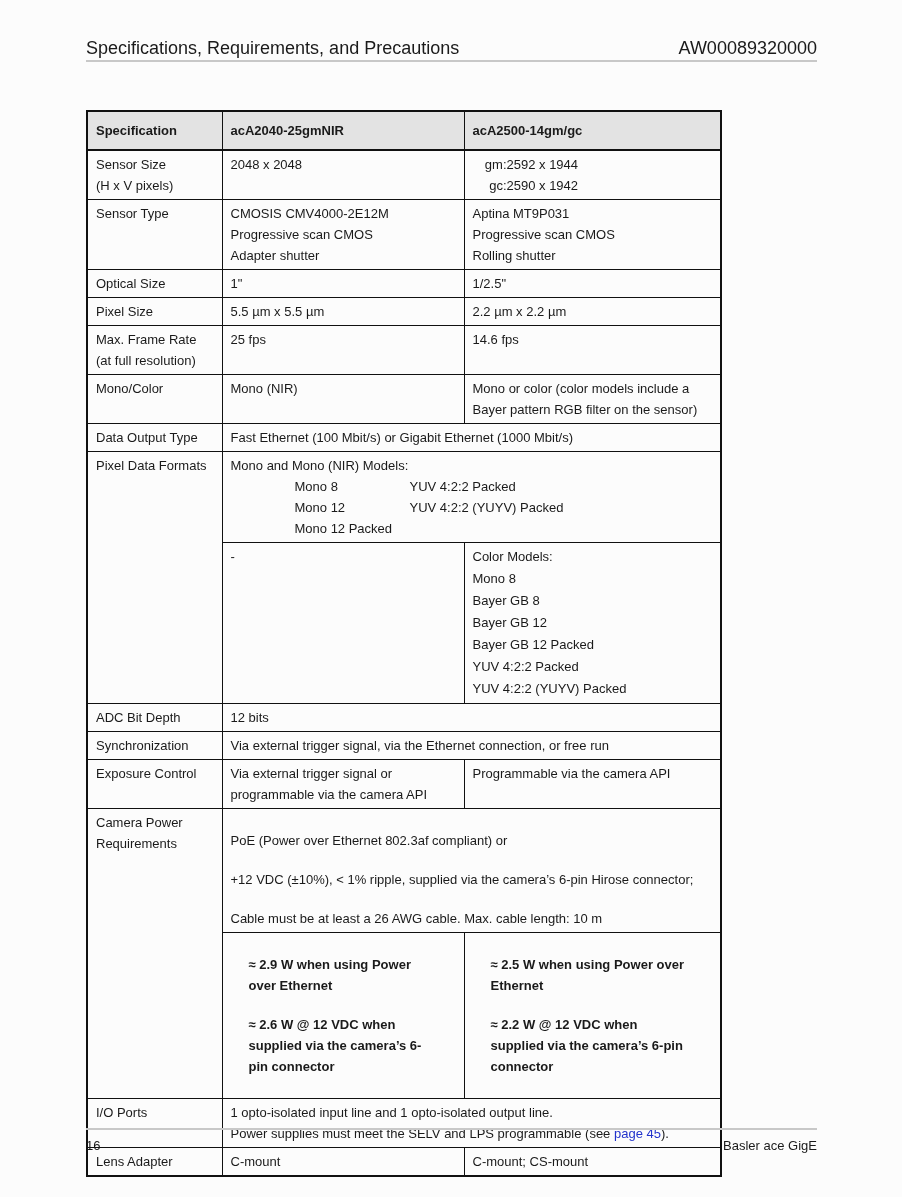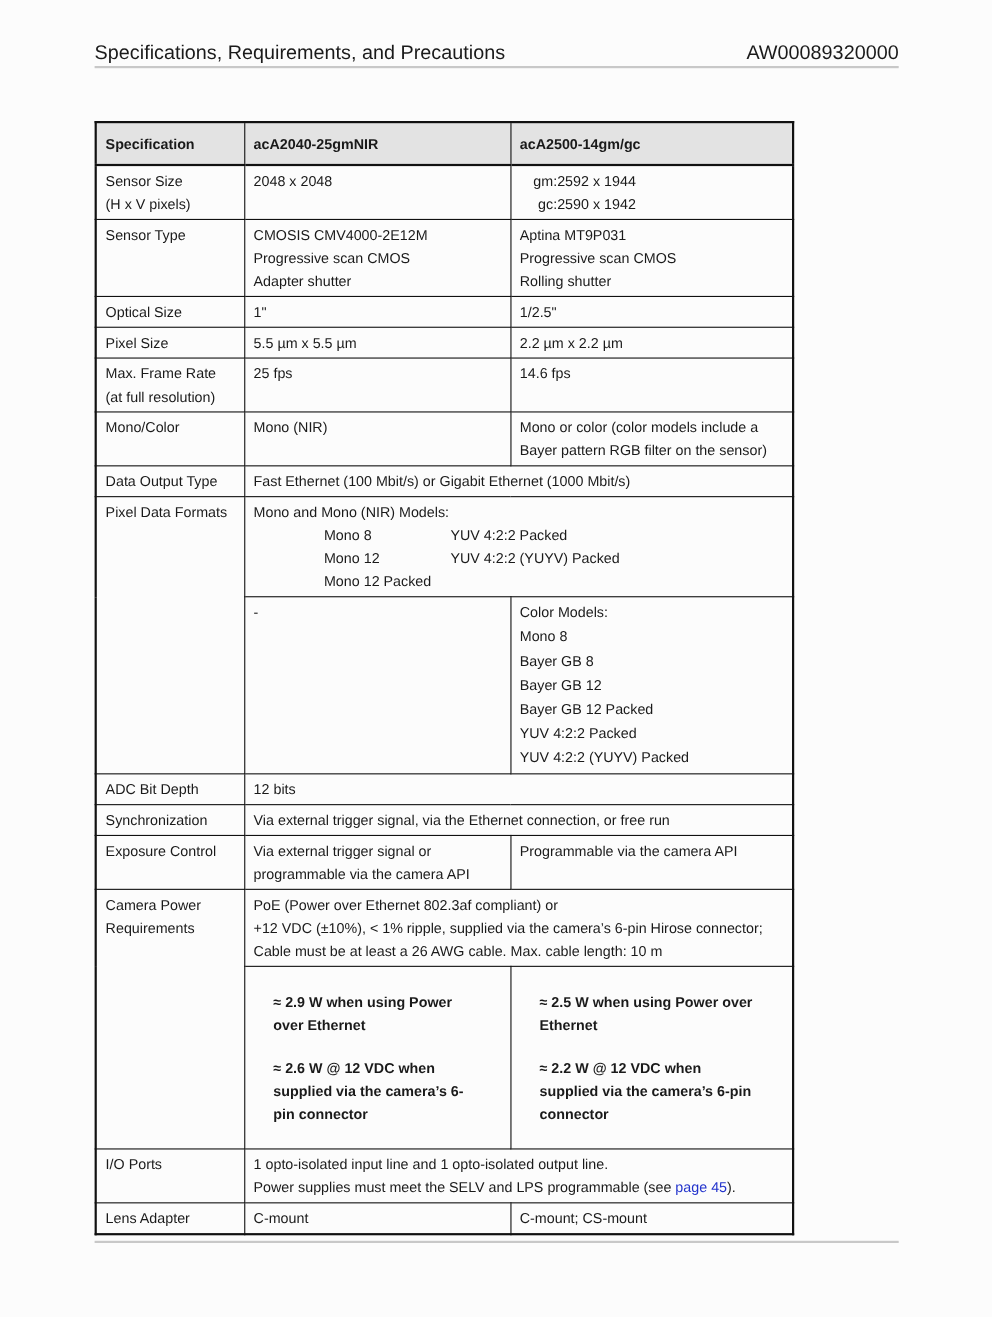--- a/index.html
+++ b/index.html
@@ -60,21 +60,21 @@
     font-weight: bold;
     padding: 8px 8px;
     border-bottom: 2px solid #111;
   }
   .ctr { text-align: center; }
   .kv { display: flex; text-align: right; }
   .kv-k { width: 34px; flex: 0 0 auto; }
   .pf-lists { display: flex; padding-left: 64px; }
   .pf-col-left { width: 115px; flex: 0 0 auto; }
   .color-list .cell-line { line-height: 22px; }
-  .nowrap { white-space: nowrap; }
+  .nowrap { white-space: nowrap; margin-top: 18px; }
   .para { margin: 18px; font-weight: bold; }
   .link { color: var(--link-color, #2233cc); text-decoration: none; cursor: pointer; }
   .caption { margin-top: 7px; font-size: 13px; line-height: 18px; }
 </style>
 </head>
 <body>
 
 <div class="page">
 
   <div class="page-header">
@@ -248,14 +248,18 @@
           <td>C-mount</td>
           <td>C-mount; CS-mount</td>
         </tr>
 
       </tbody>
     </table>
 
   </div>
 
   <div class="rule rule-bottom"></div>
+  <div class="page-footer">
+    <span>16</span>
+    <span>Basler ace GigE</span>
+  </div>
 
 </div>
 
 </body></html>

